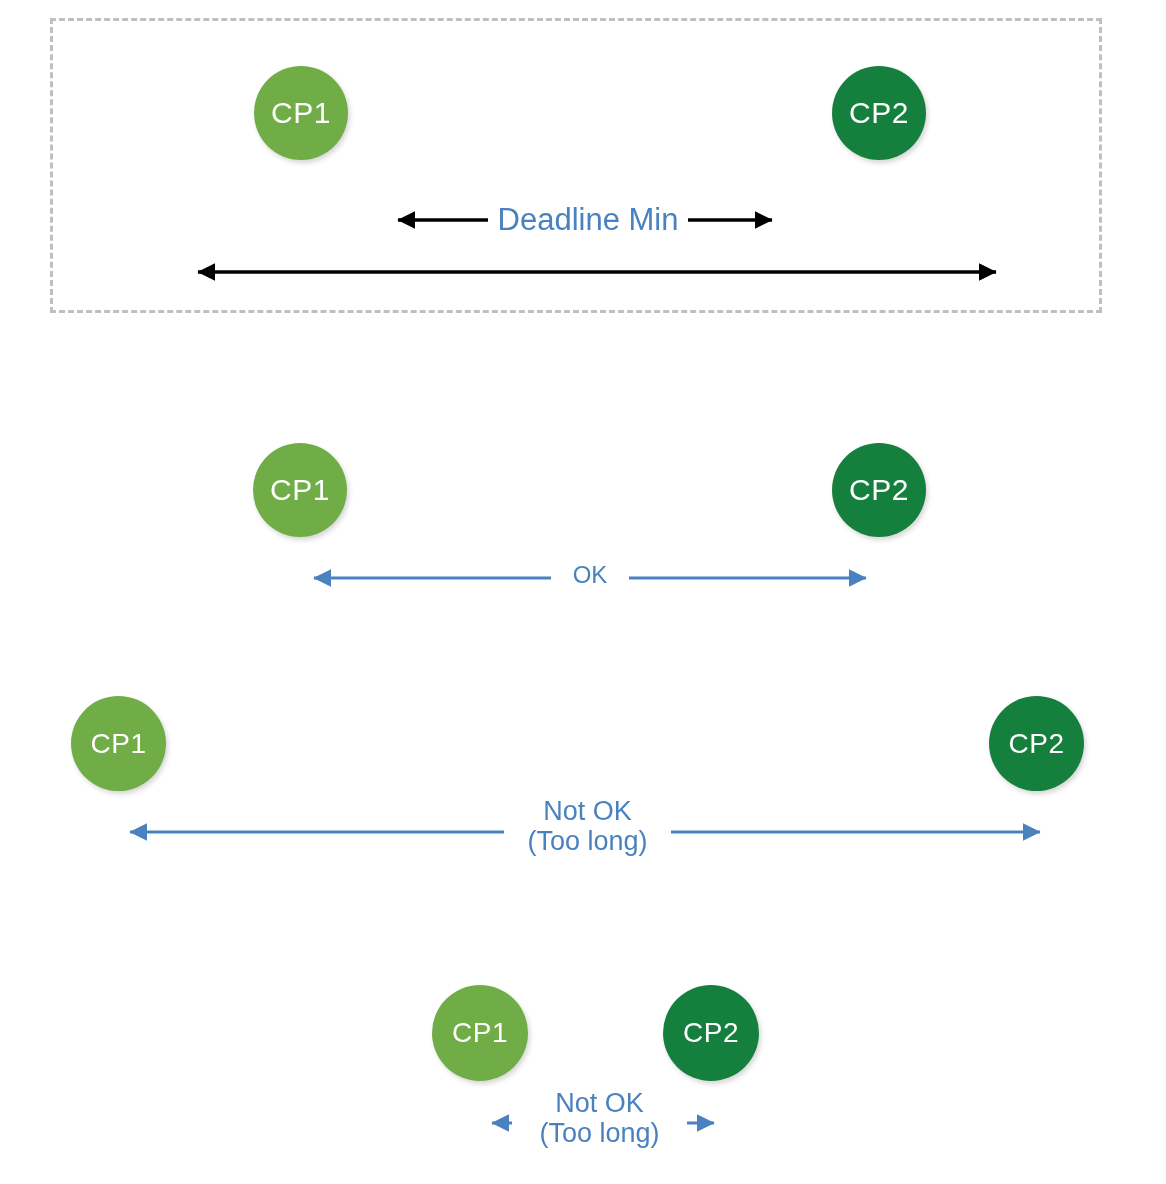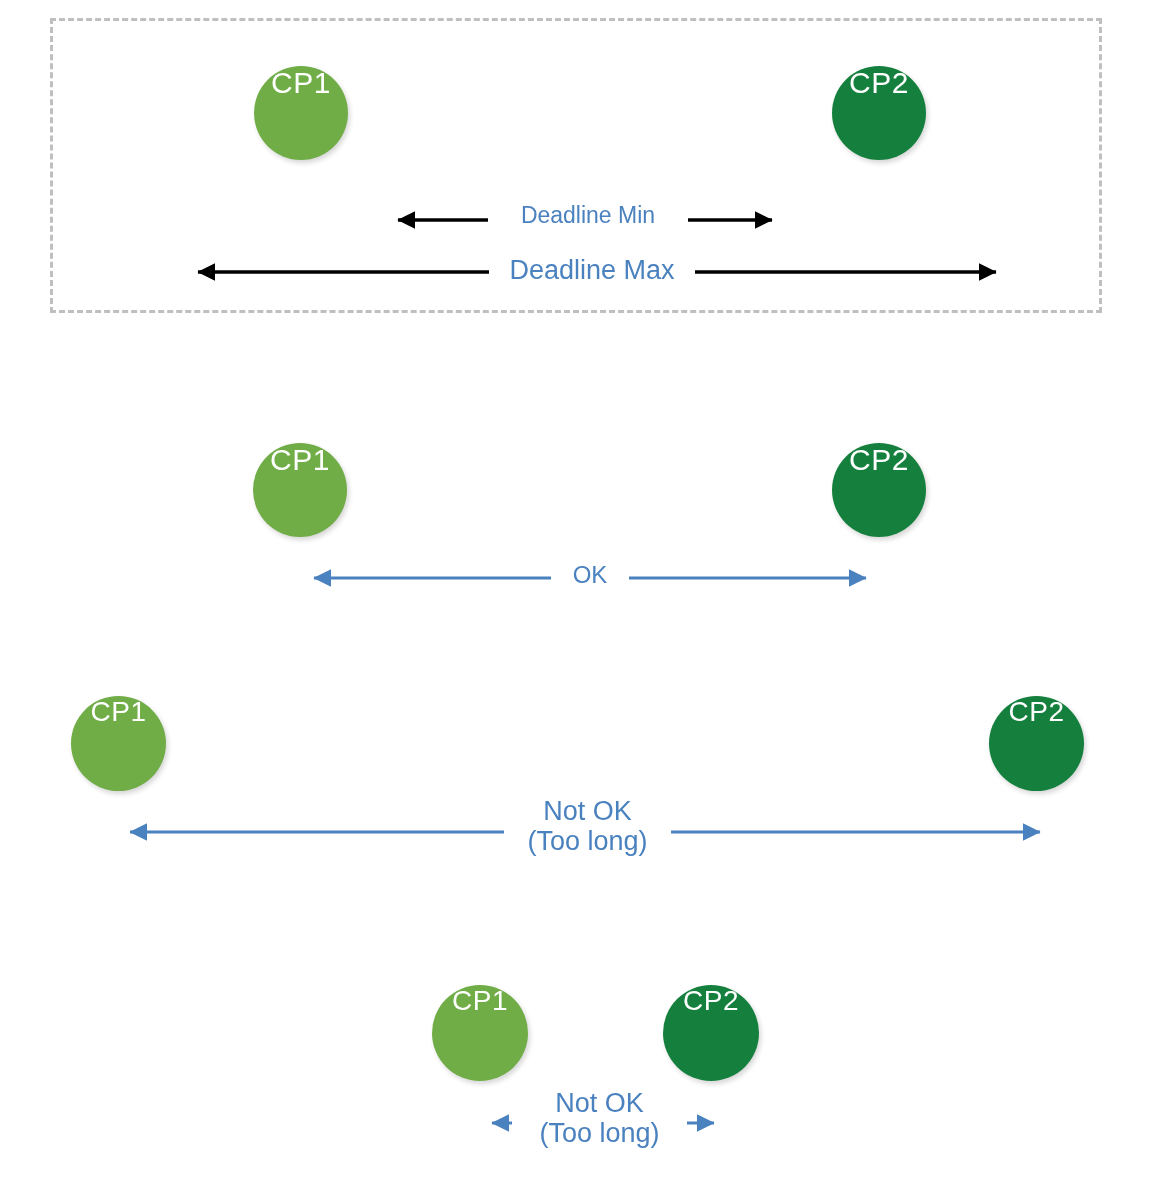--- a/index.html
+++ b/index.html
@@ -24,21 +24,21 @@
     box-sizing: border-box;
     border: 3px dashed #BFBFBF;
     background: transparent;
   }
 
   
   .node {
     position: absolute;
     border-radius: 50%;
     display: flex;
-    align-items: flex-start;
+    align-items: center;
     justify-content: center;
     color: #ffffff;
     font-family: "Liberation Sans", sans-serif;
     font-weight: 400;
     letter-spacing: 0.5px;
     box-shadow: 2px 3px 5px rgba(0,0,0,0.16);
     user-select: none;
   }
   .node.green  { background: #70AD47; }
   .node.orange { background: #15803d; }
@@ -100,23 +100,22 @@
   </svg>
 
   <div class="node green" style="left:254px; top:66px; width:94px; height:94px; font-size:30px;">
     <span>CP1</span>
   </div>
 
   <div class="node orange" style="left:832px; top:66px; width:94px; height:94px; font-size:30px;">
     <span>CP2</span>
   </div>
 
-  <div class="caption" style="left:488px; top:203px; width:200px; font-size:23px;">Deadline Min</div>
+  <div class="caption" style="left:488px; top:203px; width:200px; font-size:31px;">Deadline Min</div>
 
-  <div class="caption" style="left:489px; top:255px; width:206px; font-size:27px;">Deadline Max</div>
 
   <div class="node green" style="left:253px; top:443px; width:94px; height:94px; font-size:30px;">
     <span>CP1</span>
   </div>
 
   <div class="node orange" style="left:832px; top:443px; width:94px; height:94px; font-size:30px;">
     <span>CP2</span>
   </div>
 
   <div class="caption" style="left:551px; top:562px; width:78px; font-size:24px;">OK</div>

